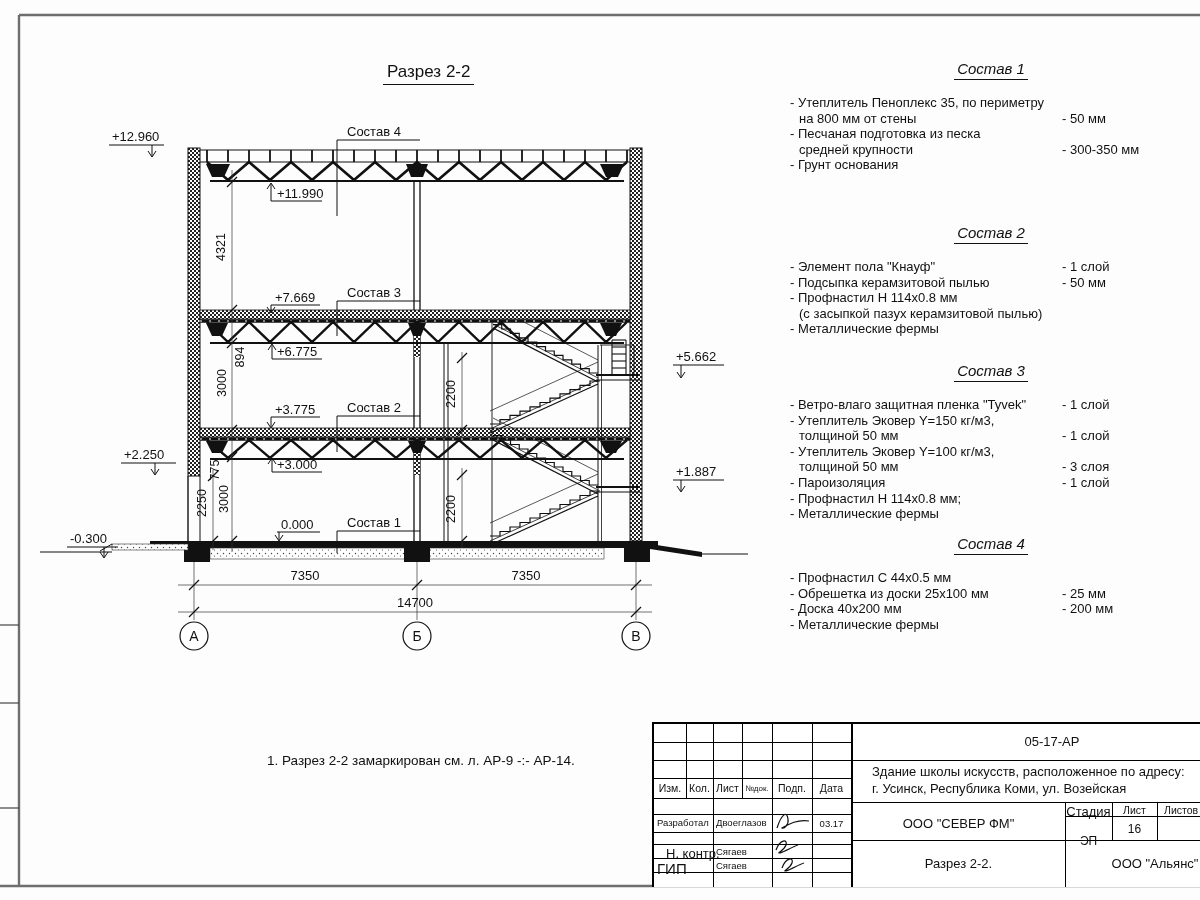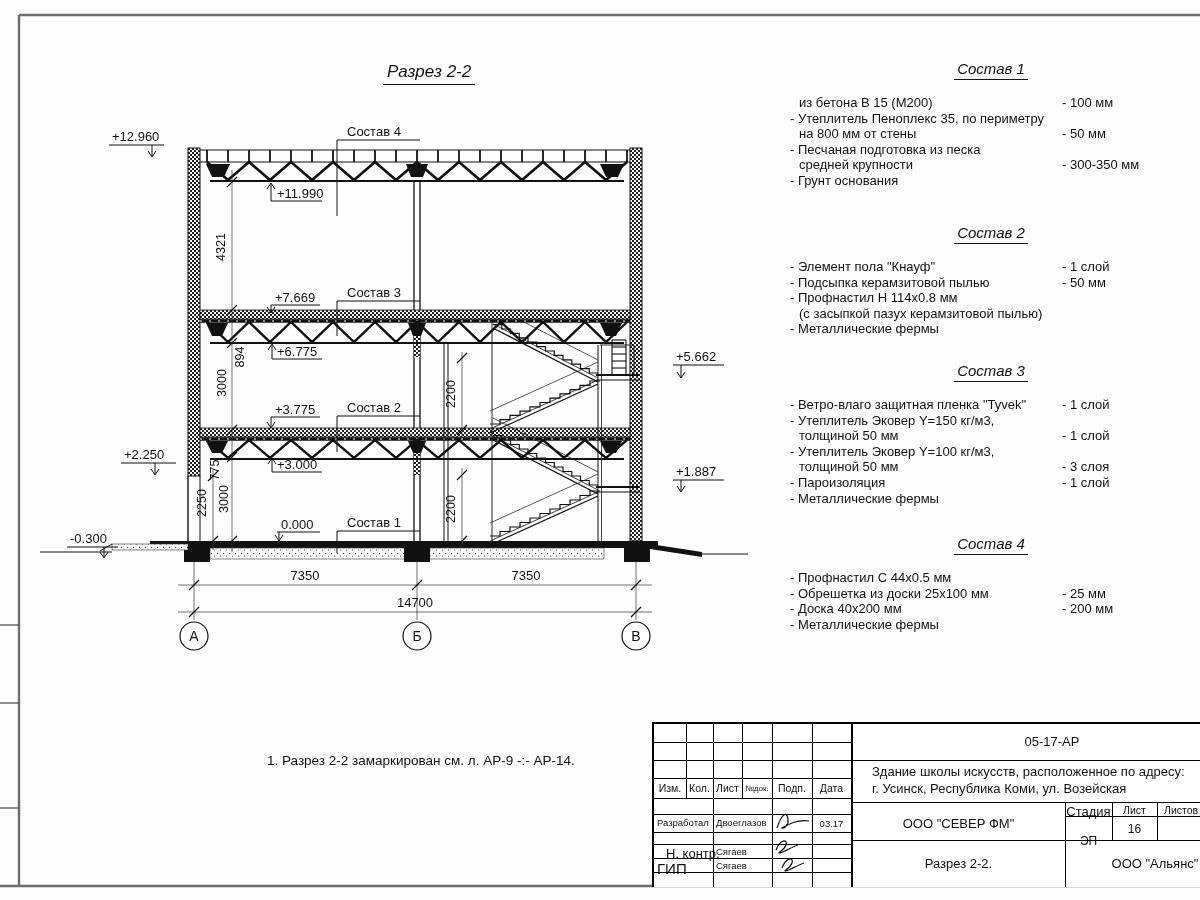--- a/index.html
+++ b/index.html
@@ -1,21 +1,21 @@
 <!DOCTYPE html>
 <html><head>
 <meta charset="utf-8">
 <style>
   html,body{margin:0;padding:0}
   body{width:1200px;height:900px;overflow:hidden;position:relative;background:#fdfdfd;
        font-family:"Liberation Sans",sans-serif;color:#111}
   svg text{font-family:"Liberation Sans",sans-serif;fill:#111}
   .abs{position:absolute}
   
-  .dwg-title{position:absolute;left:383px;top:62px;font-size:17px;font-style:italic;
+  .dwg-title{position:absolute;left:383px;top:62px;font-size:17px;
              border-bottom:1.6px solid #111;padding:0 4px 2px}
   
   .comp{position:absolute;left:790px;width:402px}
   .comp-title{display:table;margin:0 auto 15px;font-size:15px;font-style:italic;
               border-bottom:1.4px solid #111;padding:0 3px 2px}
   .comp-row{display:flex;font-size:13px;line-height:15.6px}
   .comp-l{width:272px;white-space:nowrap}
   .comp-l.ind{padding-left:9px;width:263px}
   .comp-r{white-space:nowrap}
   .note{position:absolute;left:267px;top:753px;font-size:13.5px}
@@ -332,24 +332,20 @@
       <path d="M677,486 L681,492 L685,486" stroke="#111" fill="none"></path>
     </g>
   </g>
 </svg>
 
 <div class="dwg-title">Разрез 2-2</div>
 
 <div class="comp" style="top:60px">
   <div class="comp-title">Состав 1</div>
   <div class="comp-row">
-      <span class="comp-l ind">из бетона В 15 (М200)</span>
-      <span class="comp-r">- 100 мм</span>
-    </div>
-  <div class="comp-row">
       <span class="comp-l">- Утеплитель Пеноплекс 35, по периметру</span>
       <span class="comp-r"></span>
     </div>
   <div class="comp-row">
       <span class="comp-l ind">на 800 мм от стены</span>
       <span class="comp-r">- 50 мм</span>
     </div>
   <div class="comp-row">
       <span class="comp-l">- Песчаная подготовка из песка</span>
       <span class="comp-r"></span>
@@ -406,20 +402,24 @@
       <span class="comp-l">- Утеплитель Эковер Y=100 кг/м3,</span>
       <span class="comp-r"></span>
     </div>
   <div class="comp-row">
       <span class="comp-l ind">толщиной 50 мм</span>
       <span class="comp-r">- 3 слоя</span>
     </div>
   <div class="comp-row">
       <span class="comp-l">- Пароизоляция</span>
       <span class="comp-r">- 1 слой</span>
+    </div>
+  <div class="comp-row">
+      <span class="comp-l">- Профнастил Н 114х0.8 мм;</span>
+      <span class="comp-r"></span>
     </div>
   <div class="comp-row">
       <span class="comp-l">- Металлические фермы</span>
       <span class="comp-r"></span>
     </div>
 </div>
 
 <div class="comp" style="top:535px">
   <div class="comp-title">Состав 4</div>
   <div class="comp-row">

